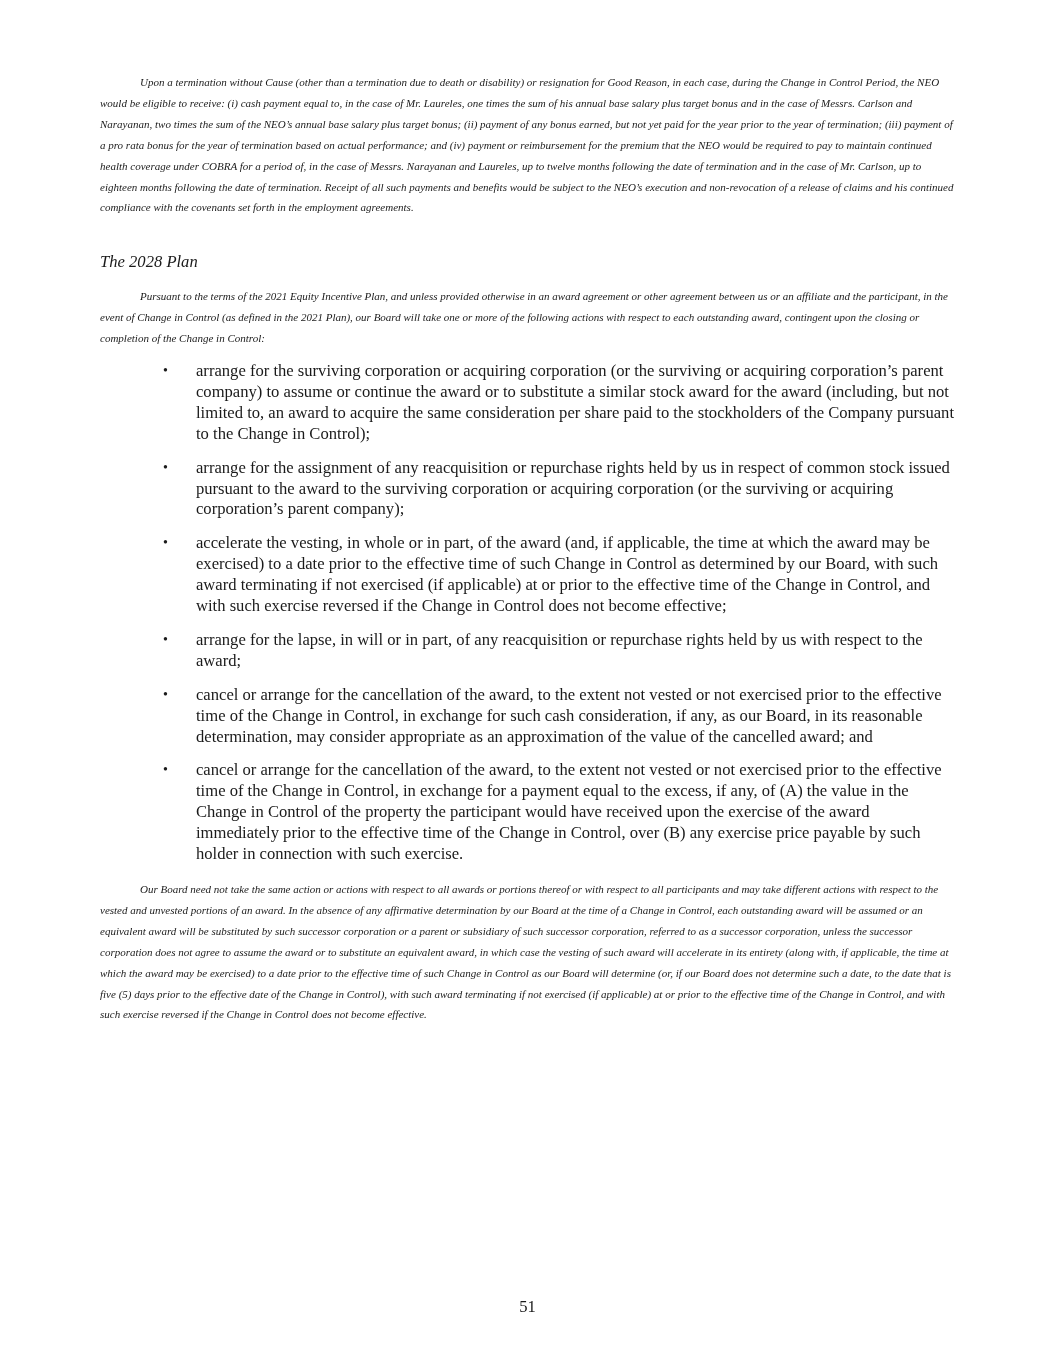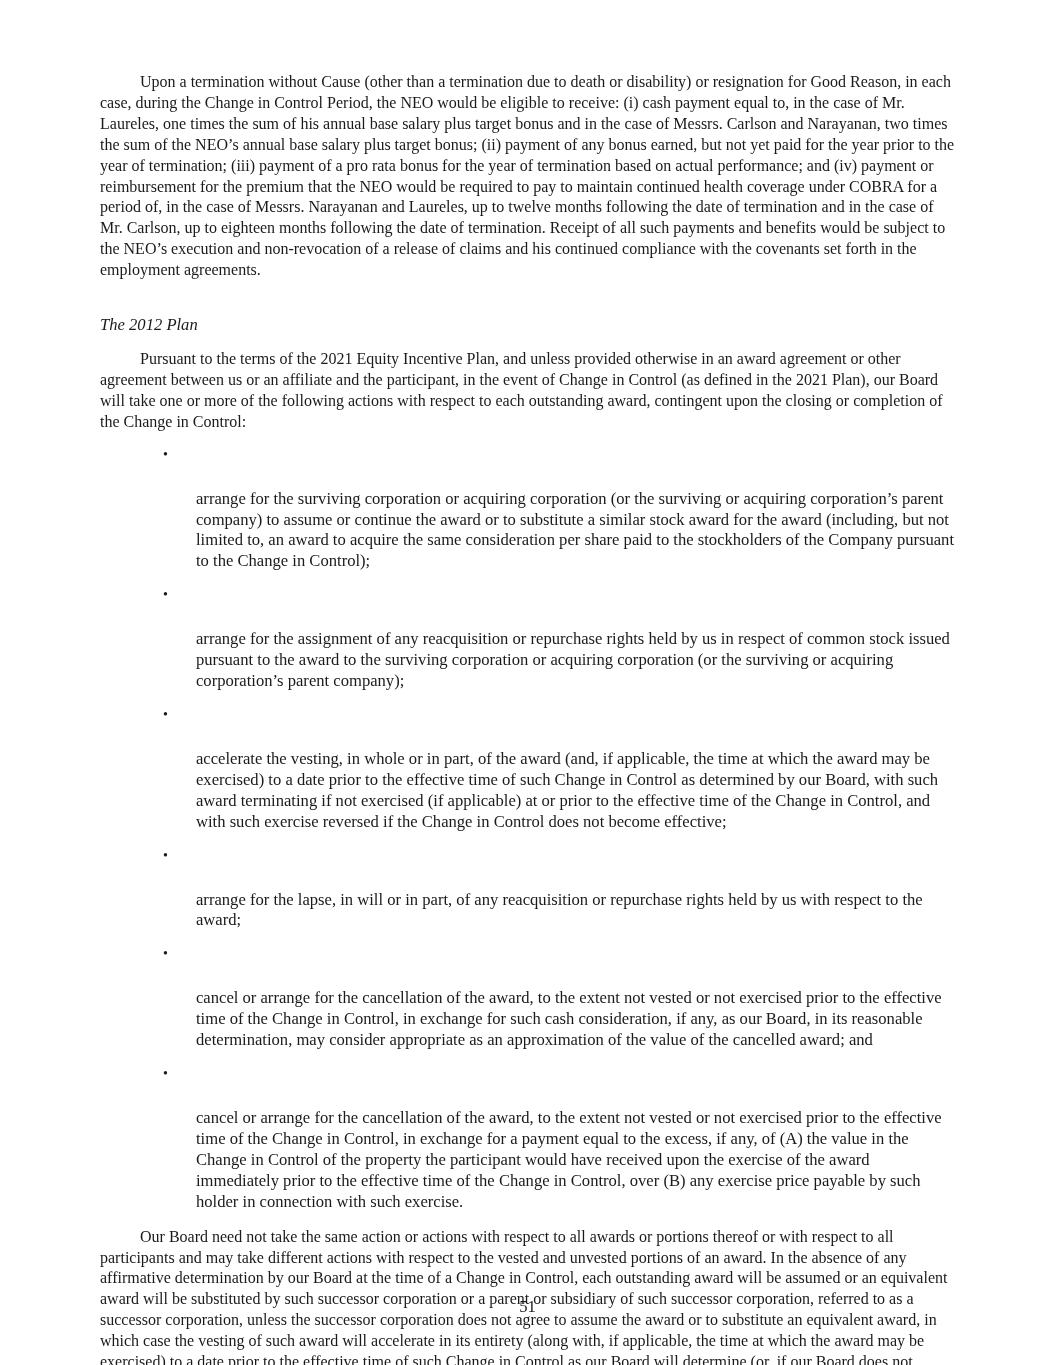--- a/index.html
+++ b/index.html
@@ -15,24 +15,25 @@
     color: #1a1a1a;
     overflow: hidden;
   }
   .content {
     position: absolute;
     top: 72px;
     left: 100px;
     width: 856px;
   }
   p.para {
-    font-size: 16px;
+    font-size: 11px;
     line-height: 20.9px;
     text-indent: 40px;
     text-align: left;
+    font-style: italic;
   }
   .heading-italic {
     font-size: 16.6px;
     line-height: 20.9px;
     font-style: italic;
     font-weight: normal;
     margin-top: 34px;
     margin-bottom: 13px;
   }
   ul.bullets {
@@ -50,40 +51,39 @@
   .bullet-marker {
     flex: 0 0 auto;
     width: 33px;
     margin-left: 63px;
     font-size: 14px;
     line-height: 20.9px;
   }
   .bullet-text {
     flex: 1 1 auto;
     max-width: 760px;
-    margin-top: 44px;
   }
   .page-number {
     position: absolute;
     left: 0;
     width: 1055px;
     top: 1297px;
     text-align: center;
     font-size: 16.6px;
   }
 </style>
 </head>
 <body>
 
 <div class="page">
   <div class="content">
 
     <p class="para">Upon a termination without Cause (other than a termination due to death or disability) or resignation for Good Reason, in each case, during the Change in Control Period, the NEO would be eligible to receive: (i) cash payment equal to, in the case of Mr. Laureles, one times the sum of his annual base salary plus target bonus and in the case of Messrs. Carlson and Narayanan, two times the sum of the NEO’s annual base salary plus target bonus; (ii) payment of any bonus earned, but not yet paid for the year prior to the year of termination; (iii) payment of a pro rata bonus for the year of termination based on actual performance; and (iv) payment or reimbursement for the premium that the NEO would be required to pay to maintain continued health coverage under COBRA for a period of, in the case of Messrs. Narayanan and Laureles, up to twelve months following the date of termination and in the case of Mr. Carlson, up to eighteen months following the date of termination. Receipt of all such payments and benefits would be subject to the NEO’s execution and non-revocation of a release of claims and his continued compliance with the covenants set forth in the employment agreements.</p>
 
-    <h3 class="heading-italic">The 2012 Plan</h3>
+    <h3 class="heading-italic">The 2028 Plan</h3>
 
     <p class="para">Pursuant to the terms of the 2021 Equity Incentive Plan, and unless provided otherwise in an award agreement or other agreement between us or an affiliate and the participant, in the event of Change in Control (as defined in the 2021 Plan), our Board will take one or more of the following actions with respect to each outstanding award, contingent upon the closing or completion of the Change in Control:</p>
 
     <ul class="bullets">
       <li>
         <span class="bullet-marker">•</span>
         <span class="bullet-text">arrange for the surviving corporation or acquiring corporation (or the surviving or acquiring corporation’s parent company) to assume or continue the award or to substitute a similar stock award for the award (including, but not limited to, an award to acquire the same consideration per share paid to the stockholders of the Company pursuant to the Change in Control);</span>
       </li>
       <li>
         <span class="bullet-marker">•</span>

